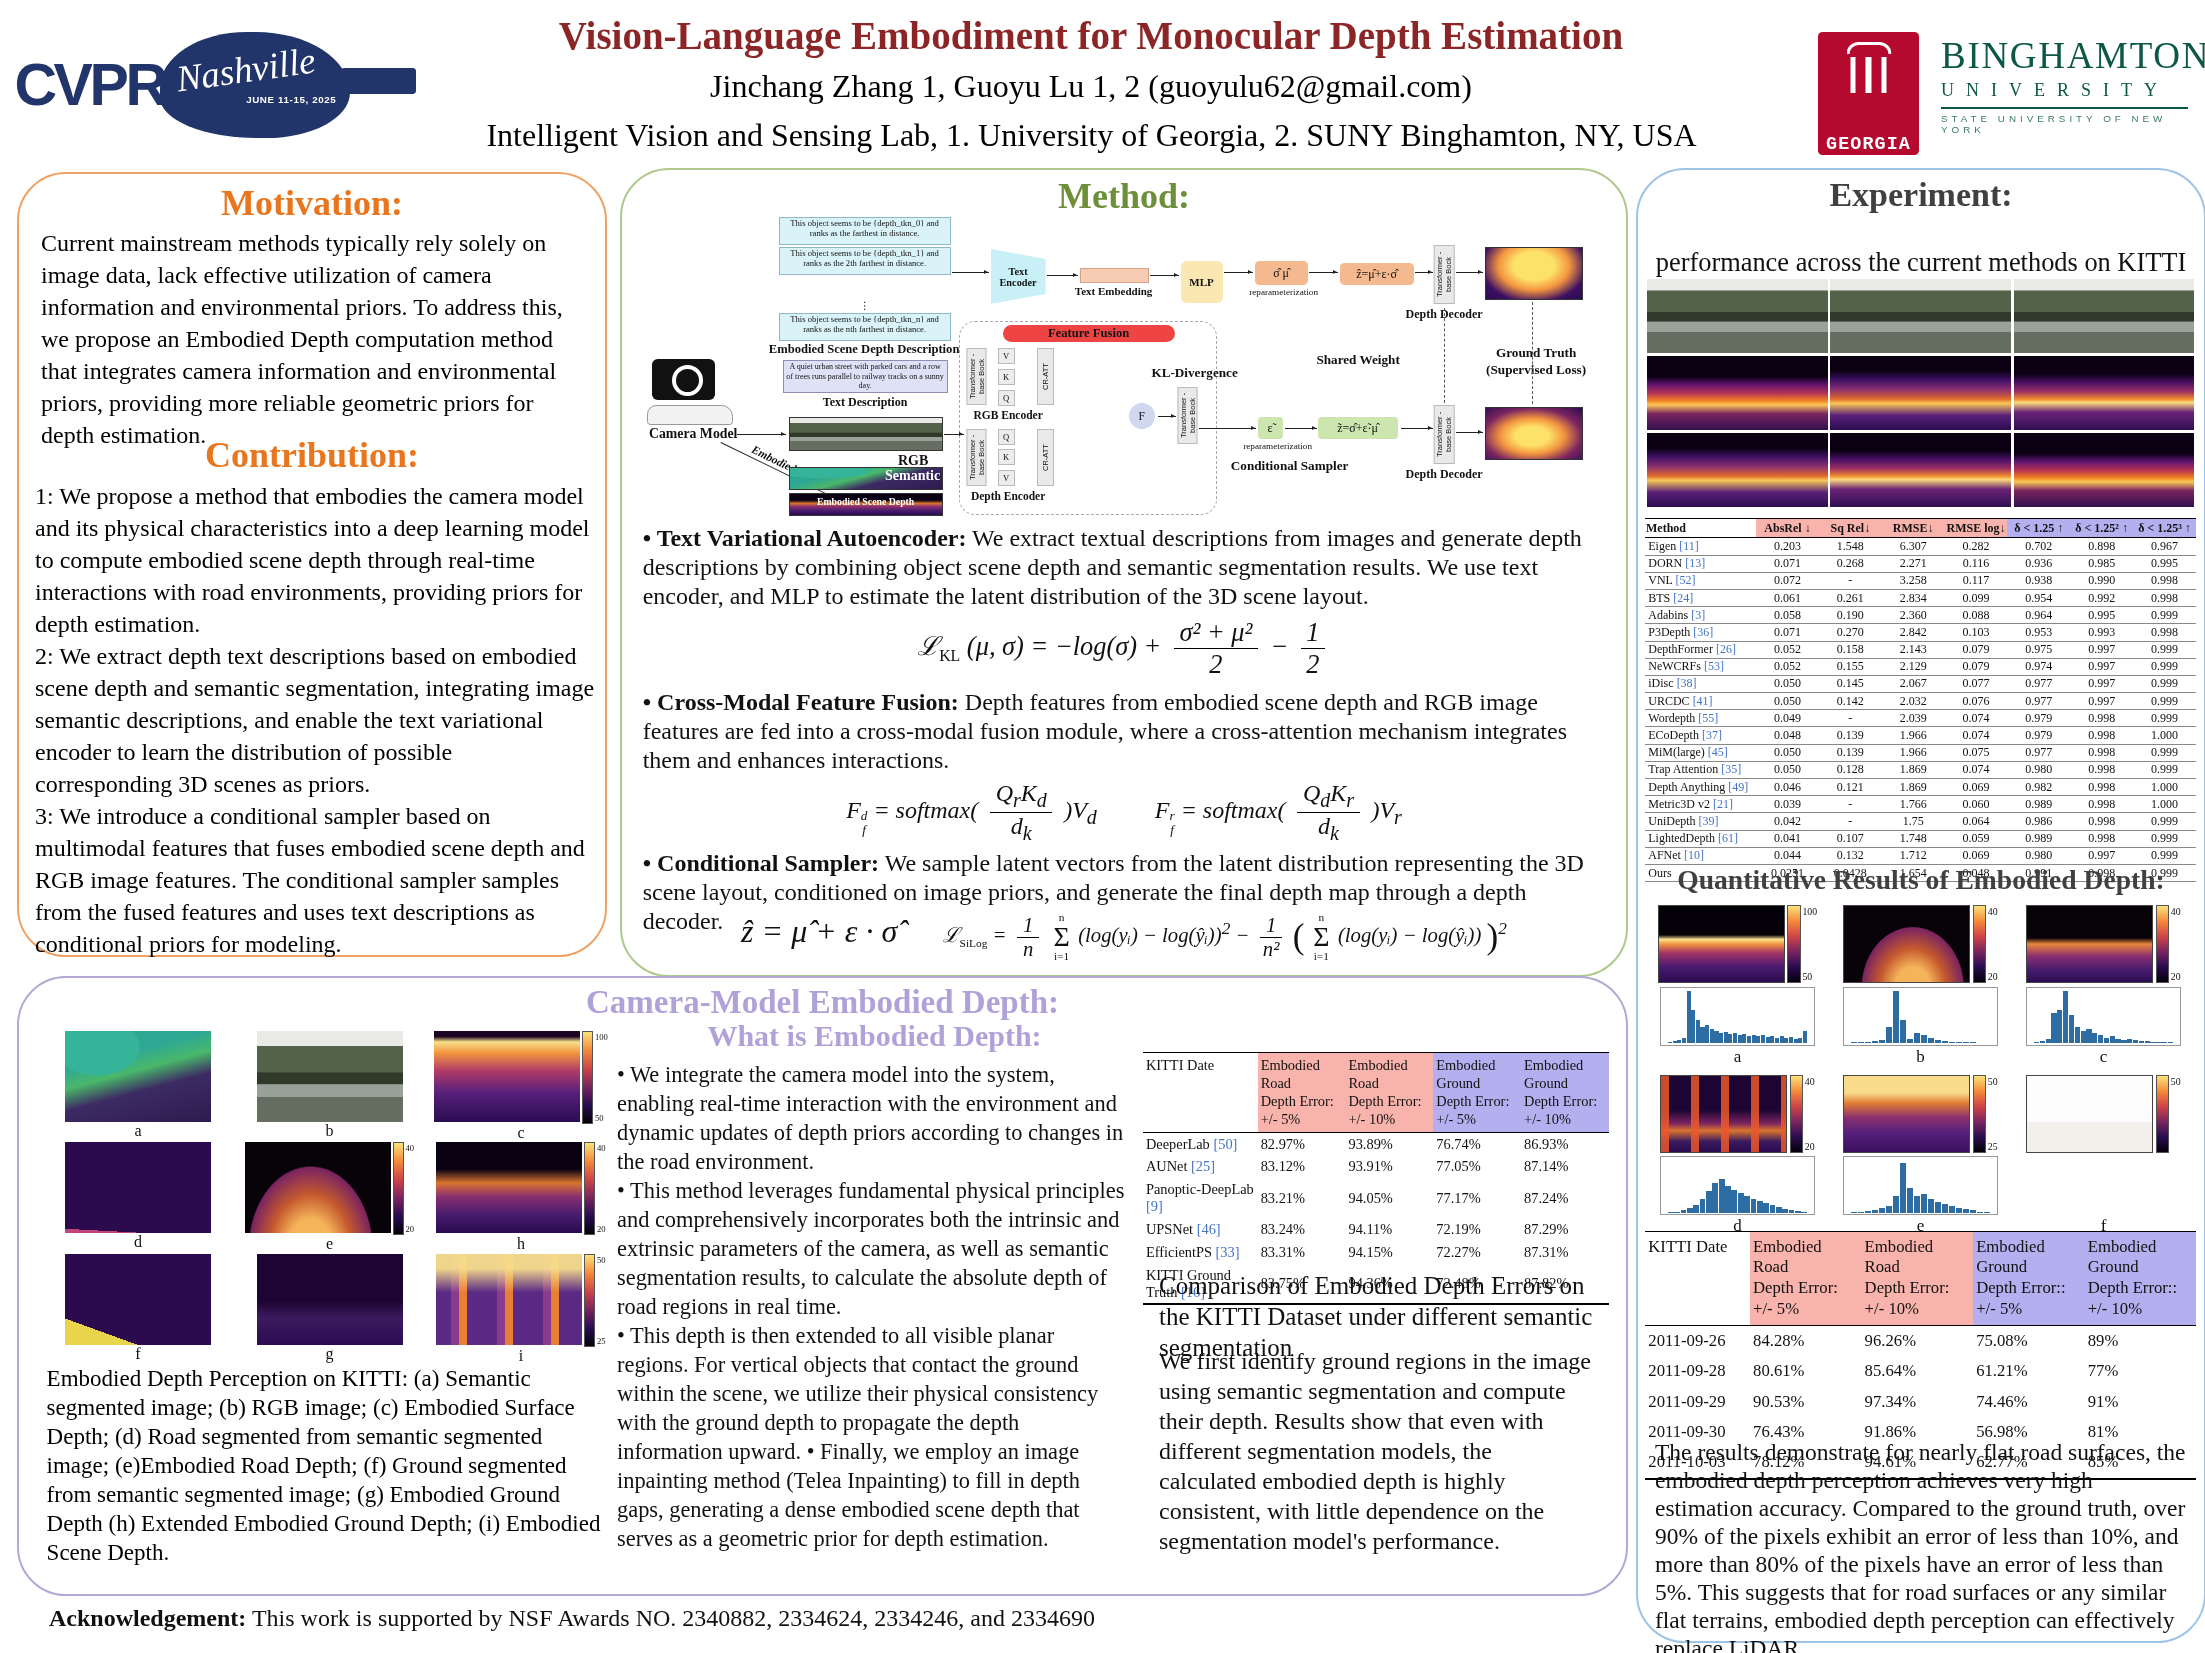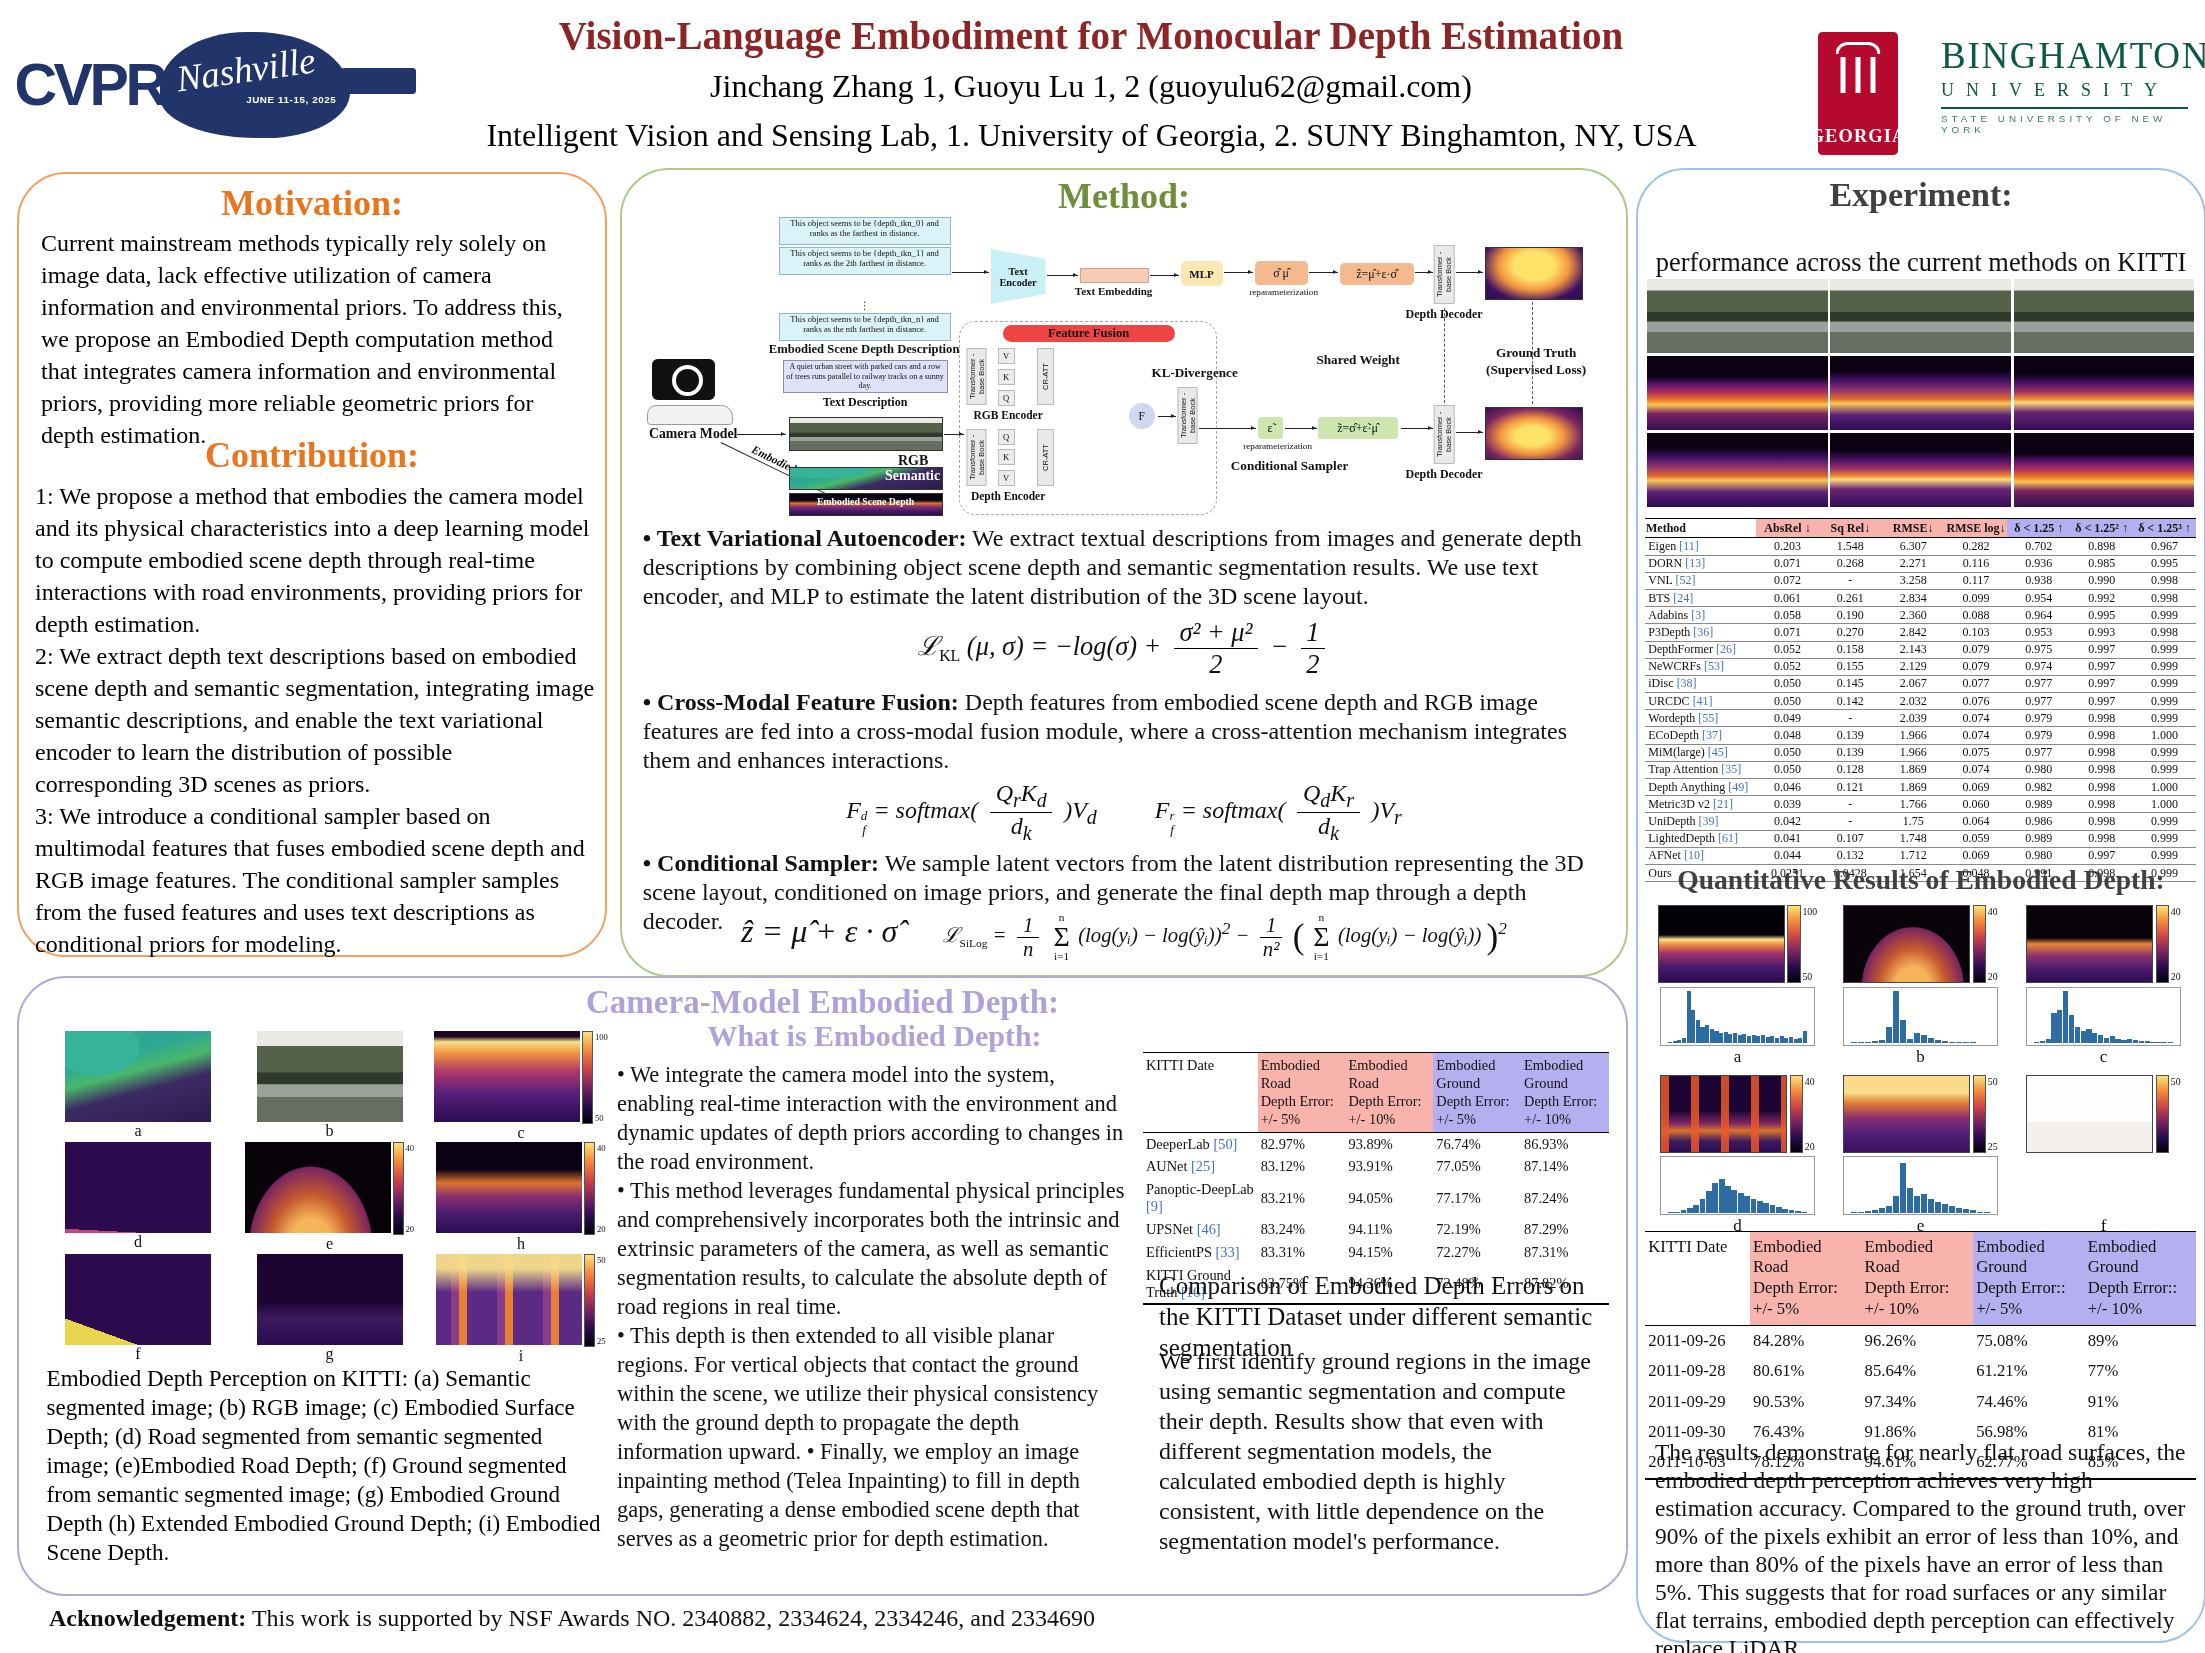--- a/index.html
+++ b/index.html
@@ -10,21 +10,21 @@
   .hdr-authors{position:absolute;left:379px;top:68px;width:1424px;text-align:center;font-size:32px;color:#000;}
   .hdr-affil{position:absolute;left:322px;top:117px;width:1539px;text-align:center;font-size:32px;color:#000;}
 
   .cvpr{position:absolute;left:14.4px;top:32px;display:flex;align-items:center;font-family:"Liberation Sans",sans-serif;}
   .cvpr-text{font-size:59px;font-weight:bold;color:#22356b;letter-spacing:-3.4px;line-height:1;}
   .guitar{position:relative;width:190px;height:106px;margin-left:-4.6px;background:#22356b;border-radius:48% 52% 46% 54%/55% 60% 45% 40%;}
   .guitar::after{content:"";position:absolute;right:-66px;top:36px;width:75px;height:26.4px;background:#22356b;border-radius:3.4px;}
   .nashville{position:absolute;left:16px;top:16px;color:#fff;font-family:"Liberation Serif",serif;font-style:italic;font-size:37px;transform:rotate(-8deg);}
   .cvpr-dates{position:absolute;left:86px;top:62px;color:#fff;font-size:9.8px;font-weight:bold;letter-spacing:0.6px;white-space:nowrap;}
 
-  .uga{position:absolute;left:1818px;top:32px;width:80px;height:123px;background:#b5092e;border-radius:4.6px;display:flex;flex-direction:column;align-items:center;justify-content:flex-end;padding-bottom:8px;box-sizing:border-box;}
+  .uga{position:absolute;left:1818px;top:32px;width:101px;height:123px;background:#b5092e;border-radius:4.6px;display:flex;flex-direction:column;align-items:center;justify-content:flex-end;box-sizing:border-box;font-family:Liberation Mono, monospace;}
   .uga-arch{position:absolute;top:10.3px;left:50%;transform:translateX(-50%);width:45px;height:55px;}
   .arch-top{height:9.2px;border:3.4px solid #fff;border-bottom:none;border-radius:23px 23px 0 0;}
   .arch-cols{display:flex;justify-content:space-between;padding:2.3px 4.6px 0 4.6px;}
   .arch-cols i{display:block;width:5.2px;height:36px;background:#fff;}
   .uga-name{color:#fff;font-size:18.4px;font-weight:bold;letter-spacing:1.1px;}
 
   .bing{position:absolute;left:1941px;top:34px;width:258px;text-align:left;color:#0c5746;}
   .bing-name{font-size:37px;letter-spacing:1.7px;font-family:"Liberation Serif",serif;}
   .bing-univ{font-size:18px;letter-spacing:12px;margin-top:3.4px;}
   .bing-rule{height:1.7px;background:#0c5746;margin:5.7px 0 4.6px 0;width:247px;}
@@ -57,21 +57,21 @@
   .ddots{left:144px;top:88px;width:172px;text-align:center;font-size:10.3px;line-height:5.7px;}
   .dlabel{font-weight:bold;text-align:center;}
   .descbox{left:148px;top:113px;width:165px;height:33px;background:#dfe2f6;border:0.6px solid #8b8fb5;font-size:8px;line-height:1.2;text-align:center;padding:1.1px 2.3px;}
   .dthumb{left:154px;width:154px;height:34px;border:0.6px solid #333;}
   .thumb-label{font-weight:bold;text-align:center;font-size:14px;}
   .cam-body{left:17px;top:144px;width:63px;height:41px;background:#111;border-radius:5.7px;}
   .cam-lens{position:absolute;left:37px;top:150px;width:23px;height:23px;border:4px solid #fff;border-radius:50%;background:#111;}
   .cam-car{left:12.6px;top:190px;width:86px;height:19.5px;background:#f2f2f2;border:1.1px solid #999;border-radius:9.2px 11.5px 3.4px 3.4px;}
   .trapz{left:356px;top:34px;width:55px;height:55px;background:#c9f0f6;clip-path:polygon(0 0,100% 18%,100% 82%,0 100%);display:flex;align-items:center;justify-content:center;text-align:center;font-size:10.3px;font-weight:bold;}
   .pinkbar{left:445px;top:53px;width:69px;height:15px;background:#f6cdb4;border:0.6px solid #d9a183;}
-  .ylbox{left:546px;top:46px;width:42px;height:25px;background:#fbe7b2;border-radius:5.7px;display:flex;align-items:center;justify-content:center;font-size:11px;font-weight:bold;}
+  .ylbox{left:546px;top:46px;width:42px;height:42px;background:#fbe7b2;border-radius:5.7px;display:flex;align-items:center;justify-content:center;font-size:11px;font-weight:bold;}
   .orbox{background:#f5b98f;border-radius:4.6px;display:flex;align-items:center;justify-content:center;font-size:12px;}
   .grbox{background:#cde6b0;border-radius:3.4px;display:flex;align-items:center;justify-content:center;font-size:12px;}
   .fusion{left:324px;top:106px;width:258px;height:194px;border:1.4px dashed #aaa;border-radius:16px;}
   .ff-pill{left:368px;top:110px;width:172px;text-align:center;background:#ef4444;border-radius:11.5px;font-weight:bold;font-size:12.6px;padding:1.1px 0;}
   .vtext{writing-mode:vertical-rl;transform:rotate(180deg);background:#e9e9e9;border:0.6px solid #bbb;font-size:7.5px;text-align:center;display:flex;align-items:center;justify-content:center;font-family:"Liberation Sans",sans-serif;}
   .tiny-box{width:17px;height:15.5px;background:#ececec;border:0.6px solid #bbb;display:flex;align-items:center;justify-content:center;font-size:8.6px;}
   .fcirc{left:494px;top:188px;width:26.4px;height:26.4px;background:#cfd8ef;border-radius:50%;display:flex;align-items:center;justify-content:center;font-size:11.5px;}
   .outimg{width:98px;height:53px;border:0.6px solid #333;}
   .arr{position:absolute;border-top:1.4px solid #222;}
   .arr::after{content:"";position:absolute;right:-1.1px;top:-3.4px;border:2.9px solid transparent;border-left:4.6px solid #222;}

